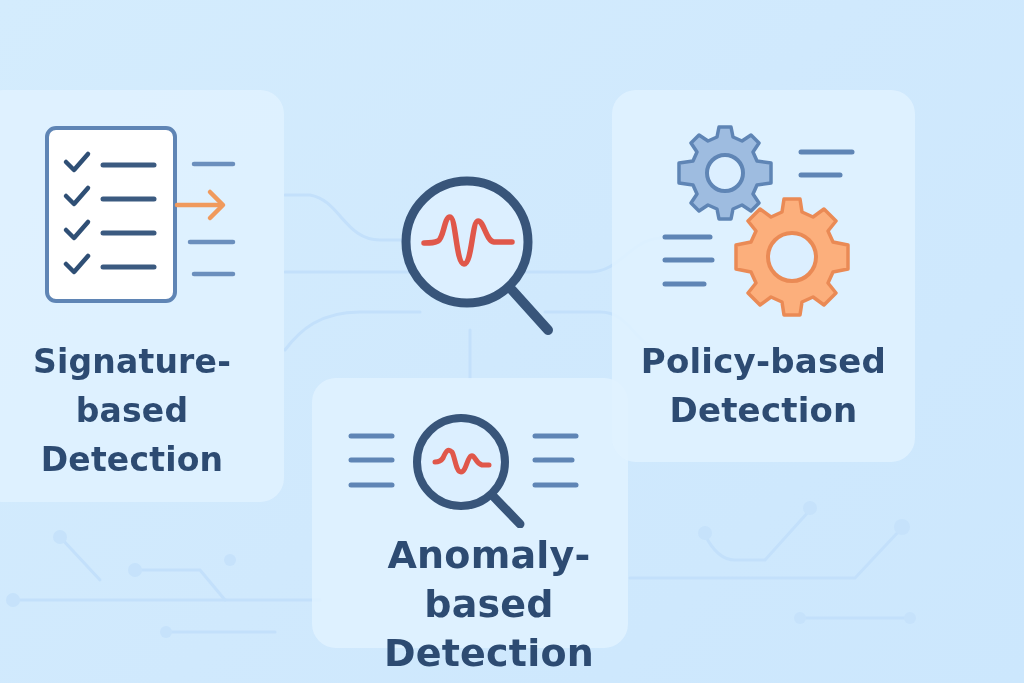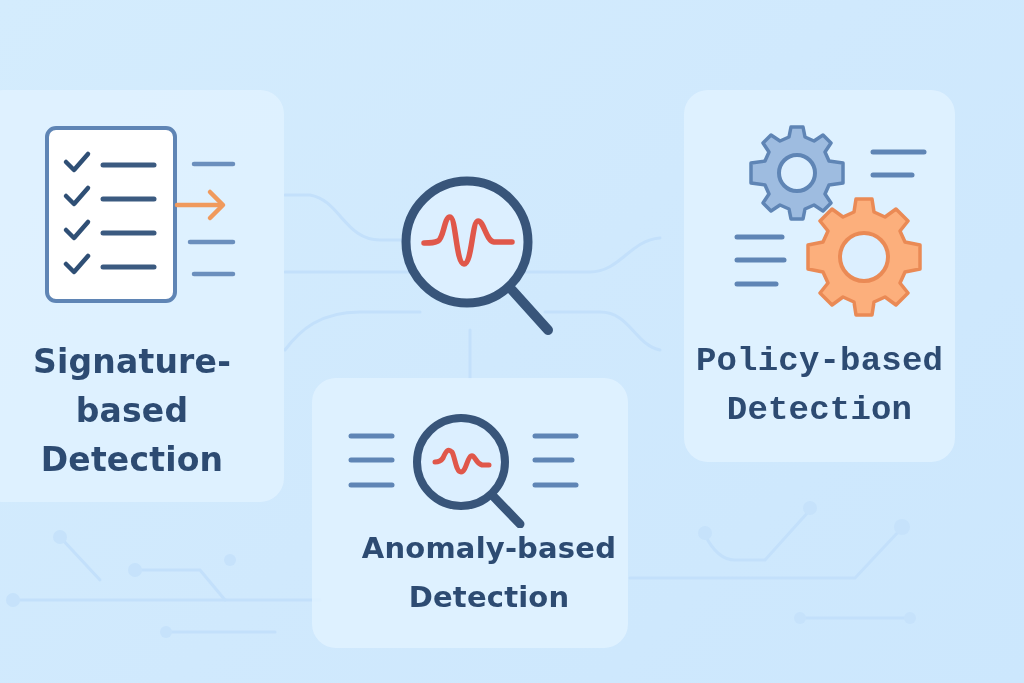--- a/index.html
+++ b/index.html
@@ -99,27 +99,27 @@
       <line x1="9" y1="54" x2="50" y2="54"></line>
       <line x1="9" y1="79" x2="50" y2="79"></line>
       <line x1="193" y1="30" x2="234" y2="30"></line>
       <line x1="193" y1="54" x2="230" y2="54"></line>
       <line x1="193" y1="79" x2="234" y2="79"></line>
     </g>
     <circle cx="119" cy="56" r="44" fill="#dcefff" stroke="#38557a" stroke-width="8"></circle>
     <line x1="152" y1="91" x2="178" y2="118" stroke="#38557a" stroke-width="9" stroke-linecap="round"></line>
     <path d="M93 56 C97 56 99 55 101 52 C104 45 106 42 110 46 C113 51 114 66 119 66 C124 66 125 52 129 50 C133 48 133 57 140 59 L147 59" fill="none" stroke="#e0574a" stroke-width="5" stroke-linecap="round" stroke-linejoin="round"></path>
   </svg>
-  <div class="card-title" style="top:146px; font-size:29px;margin-left:38px;">
+  <div class="card-title" style="top:153px; font-size:38px;margin-left:38px;">
     <span class="title-line">Anomaly-based</span>
     <span class="title-line">Detection</span>
   </div>
 </div>
 
-<div class="card" style="left:684px; top:90px; width:271px; height:372px;font-family:Liberation Mono, monospace;">
+<div class="card" style="left:612px; top:90px; width:303px; height:372px;">
   <svg class="icon" style="left:45px; top:30px;" width="210" height="200" viewBox="0 0 210 200">
     <g stroke="#5f85b5" stroke-width="5" stroke-linecap="round">
       <line x1="144" y1="32" x2="195" y2="32"></line>
       <line x1="144" y1="55" x2="183" y2="55"></line>
       <line x1="8" y1="117" x2="53" y2="117"></line>
       <line x1="8" y1="140" x2="55" y2="140"></line>
       <line x1="8" y1="164" x2="47" y2="164"></line>
     </g>
 
     <g transform="translate(68,53)">

